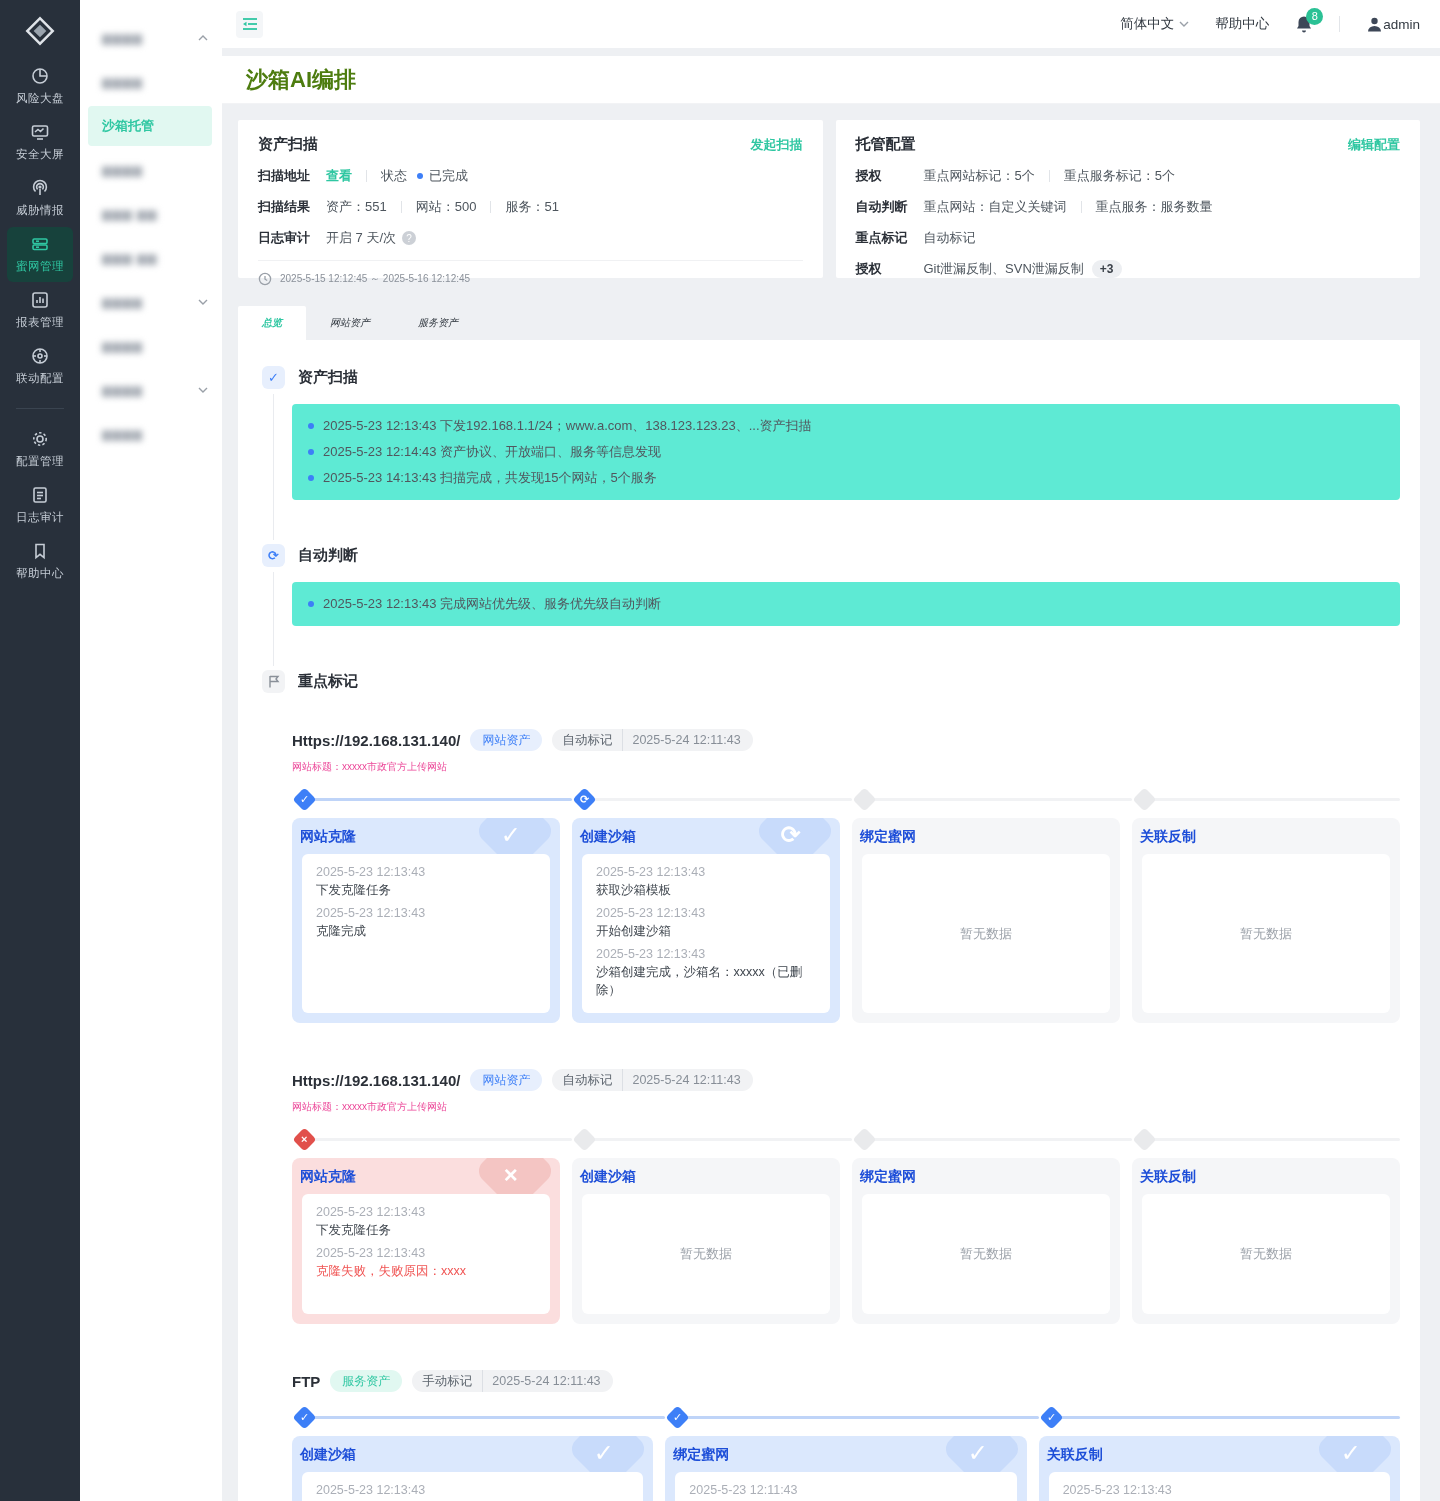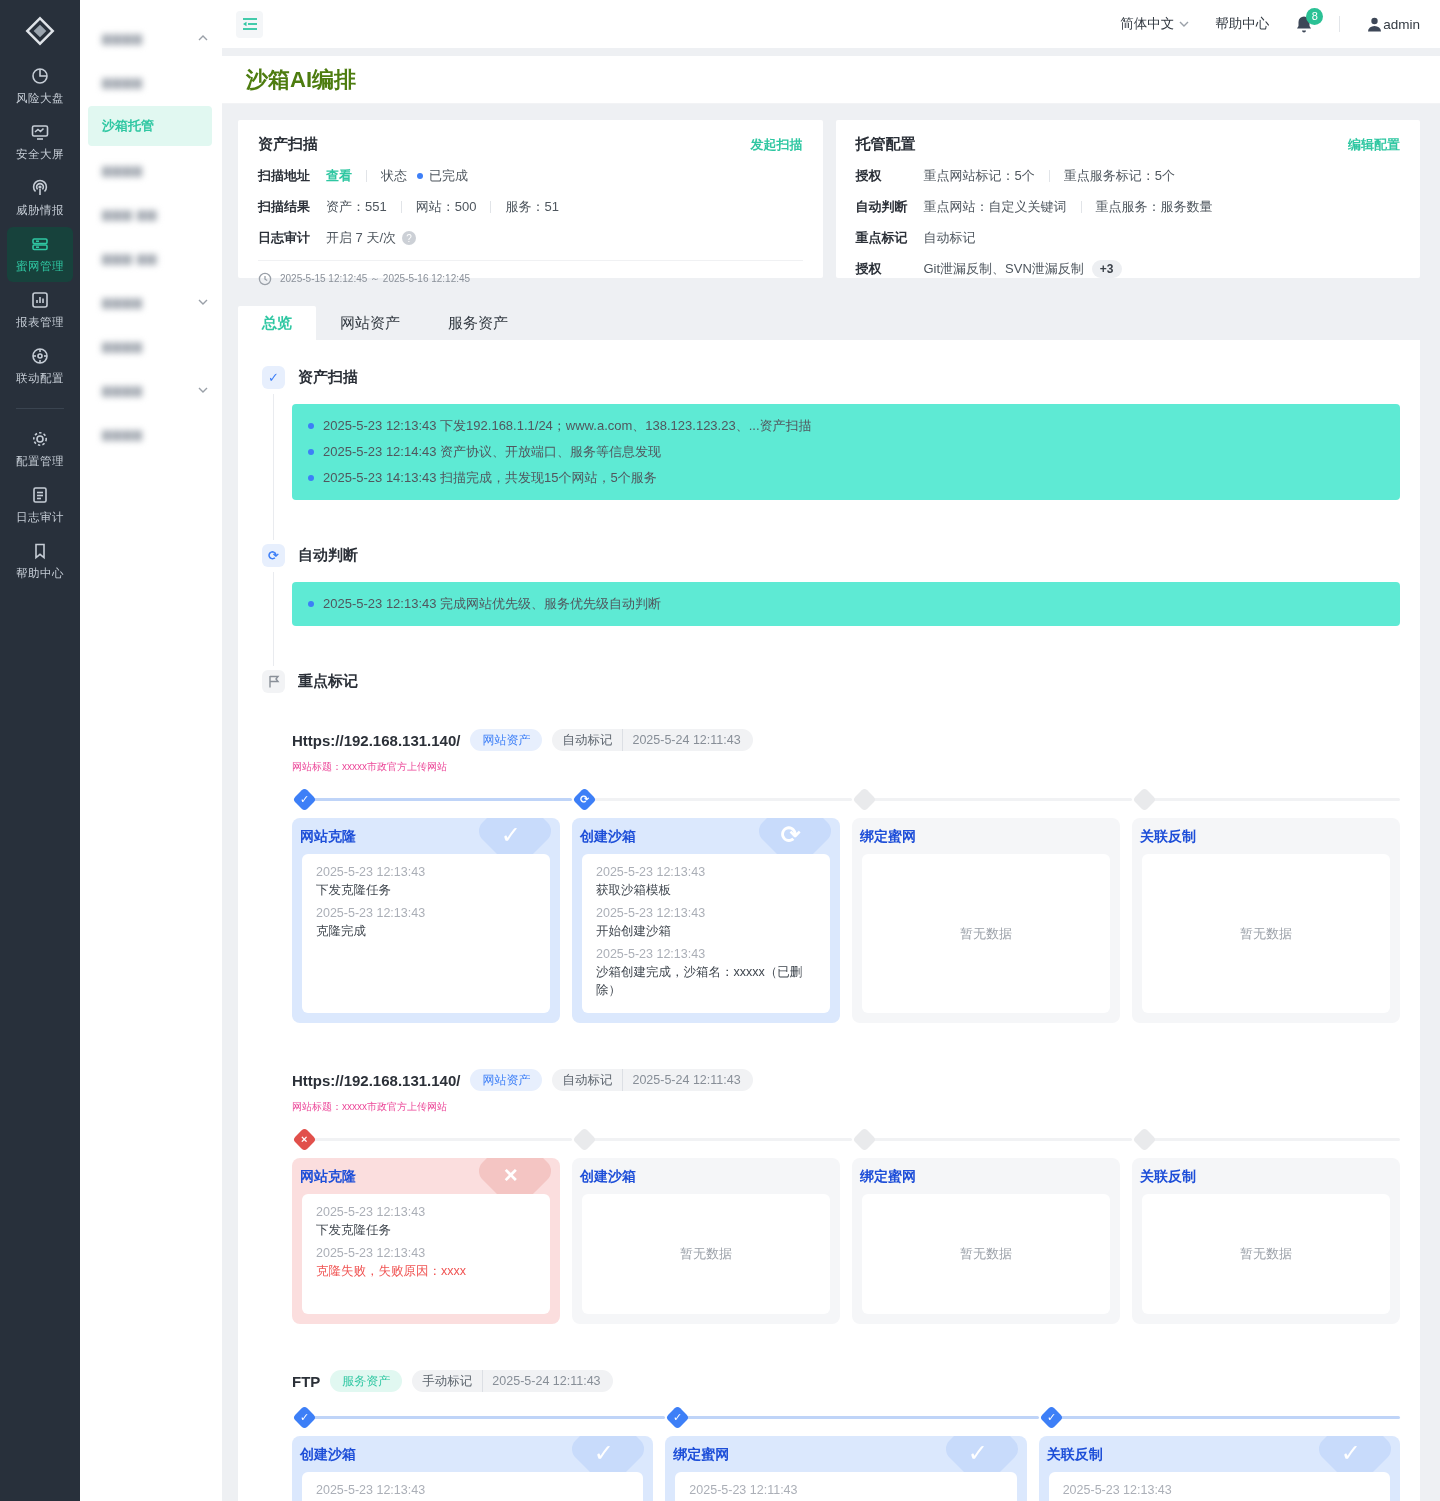--- a/index.html
+++ b/index.html
@@ -54,21 +54,21 @@
   .vdiv { width:1px; height:12px; background:#e1e4e8; margin:0 14px; }
   .blue-dot { width:6px; height:6px; border-radius:50%; background:#3d7ff7; margin:0 6px 0 10px; }
   .mini-dot { width:6px; height:6px; border-radius:50%; background:#3d7ff7; flex:none; }
   .qmark { width:14px; height:14px; border-radius:50%; background:#ccd0d6; color:#fff; font-size:10px; display:inline-flex; align-items:center; justify-content:center; margin-left:6px; }
   .ic-footer { margin-top:13px; border-top:1px solid #f0f1f3; padding:11px 0; display:flex; align-items:center; gap:8px; color:#8a9099; font-size:10px; }
   .badge-more { background:#edeff2; border-radius:10px; padding:2px 8px; font-size:12px; color:#3b4149; margin-left:8px; font-weight:bold; }
 
   
   .panel-wrap { margin:28px 20px 0 16px; }
   .tabs { display:flex; height:34px; }
-  .tab { padding:0 24px; line-height:34px; font-size:15px; color:#333a42; cursor:pointer; }
+  .tab { padding:0 24px; line-height:34px; font-size:10px; color:#333a42; cursor:pointer;font-style:italic; }
   .tab.active { background:#fff; color:#2fc7a2; border-radius:2px 2px 0 0; font-weight:bold; }
   .panel { background:#fff; padding:26px 20px 30px 24px; min-height:1129px; }
 
   .section { position:relative; margin-bottom:44px; }
   .section.lined::after { content:""; position:absolute; left:11px; top:28px; bottom:-40px; width:1px; background:#e9ebef; }
   .sec-head { display:flex; align-items:center; gap:13px; position:relative; z-index:1; }
   .s-icon { width:23px; height:23px; border-radius:6px; display:flex; align-items:center; justify-content:center; flex:none; }
   .s-icon.blue { background:#e7effd; color:#3d7ff7; font-size:13px; font-weight:bold; }
   .s-icon.gray { background:#f2f3f5; }
   .sec-title { font-size:15px; font-weight:bold; color:#2b3038; }

